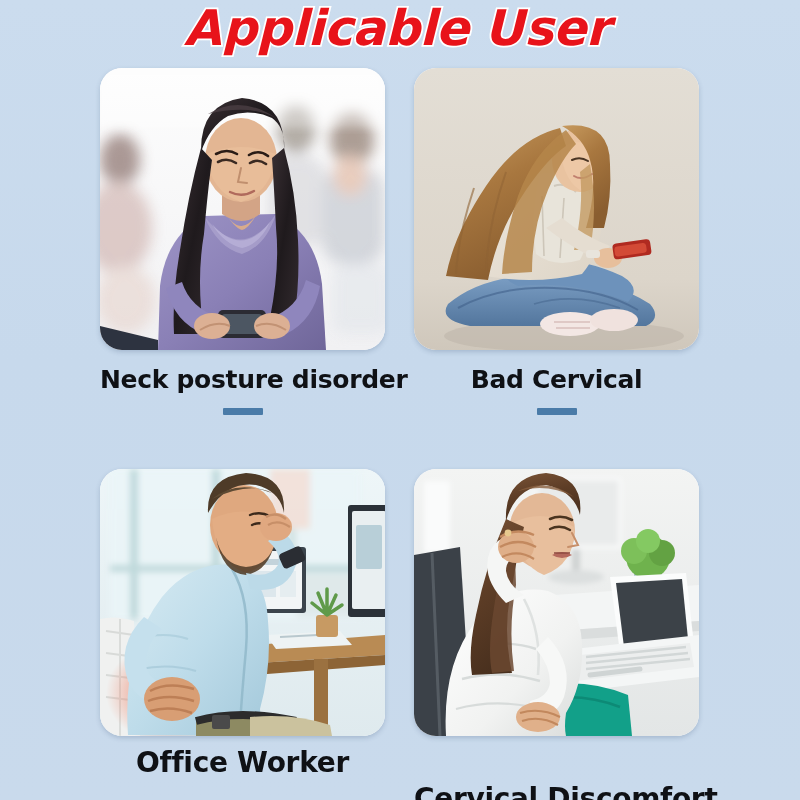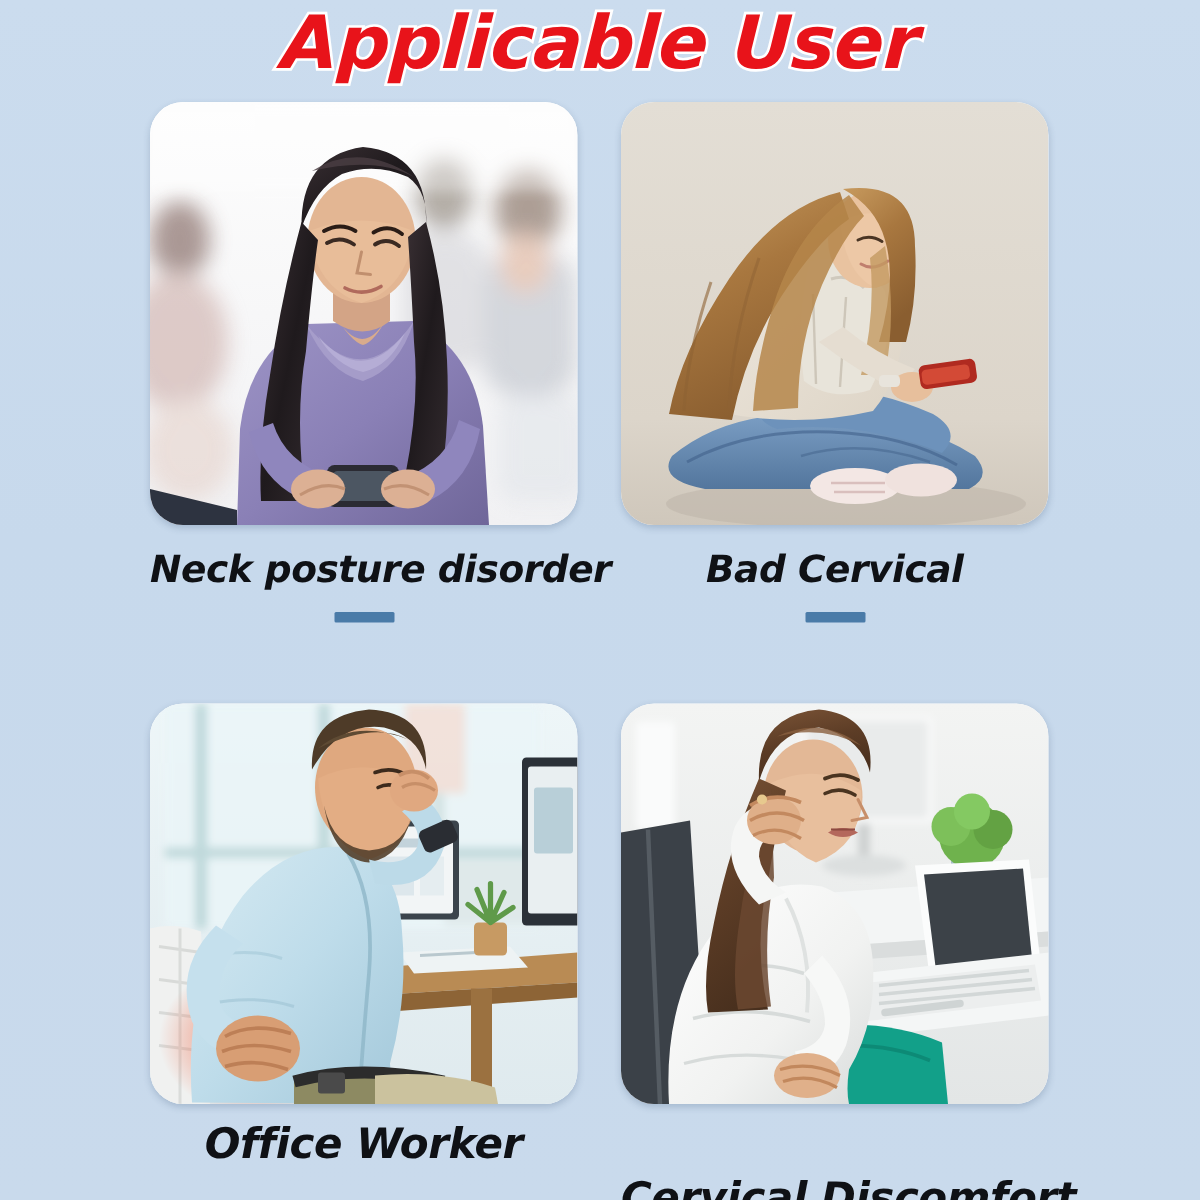--- a/index.html
+++ b/index.html
@@ -75,21 +75,20 @@
   #caption-3 { left: 100px; top: 748px; width: 285px; }
   #caption-4 { left: 414px; top: 784px; width: 285px; text-align: right; }
 
   .caption-text {
     display: block;
     font-family: "DejaVu Sans", sans-serif;
     font-weight: bold;
     color: #0f1115;
     white-space: nowrap;
     line-height: 1.1;
-    font-style: italic;
   }
   .row-top .caption-text  { font-size: 25px; letter-spacing: -0.3px; }
   .row-bot .caption-text  { font-size: 28px; letter-spacing: -0.3px; }
 
   .caption-underline {
     display: block;
     width: 40px;
     height: 7px;
     margin: 14px auto 0 auto;
     background: #4a7ba8;

